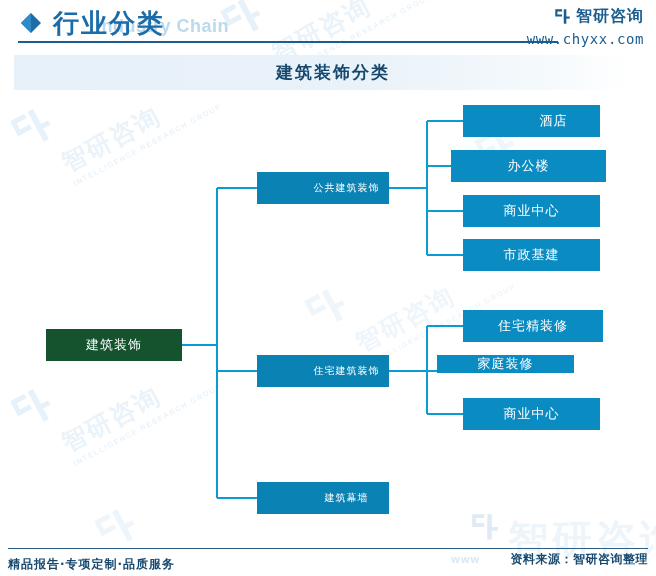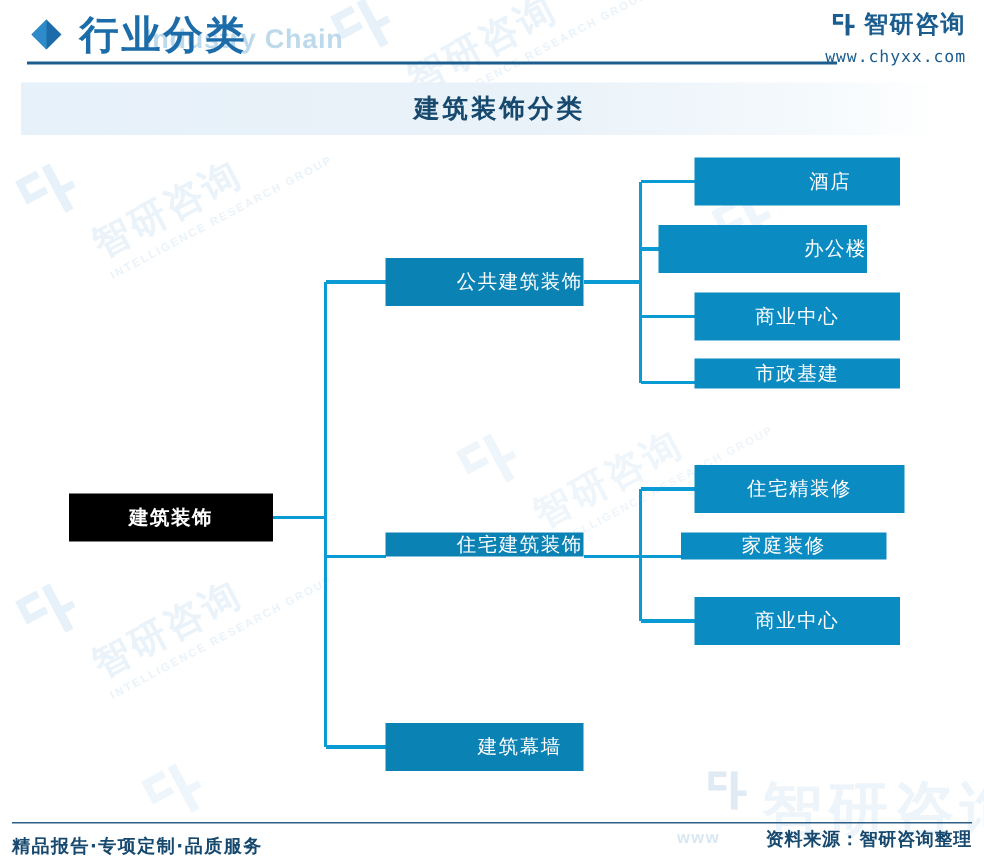--- a/index.html
+++ b/index.html
@@ -61,21 +61,21 @@
     margin-left:18px;
   }
   .hdr-rule{
     position:absolute;left:18px;top:41px;width:540px;height:2px;background:#1b5d8e;
   }
   .logo{position:absolute;right:12px;top:6px;text-align:right;z-index:6;}
   .logo-row{display:flex;align-items:center;justify-content:flex-end;gap:5px;}
   .logo-mark{width:17px;height:17px;}
   .logo-cn{font-size:16px;font-weight:700;color:#1b5d8e;letter-spacing:1px;
            font-family:"DejaVu Sans","Liberation Sans",sans-serif;}
-  .logo-url{font-size:11px;color:#1b5d8e;letter-spacing:0.6px;margin-top:4px;
+  .logo-url{font-size:14px;color:#1b5d8e;letter-spacing:0.6px;margin-top:4px;
             font-family:"DejaVu Sans Mono","Liberation Mono",monospace;margin-left:36px;}
 
   
   .banner{
     position:absolute;left:14px;top:55px;width:614px;height:35px;
     background:linear-gradient(to right,#e7f1f9 0%,#e9f2f9 55%,#f4f9fc 85%,#ffffff 100%);
     z-index:4;
   }
   .banner-text{
     position:absolute;left:0;top:0;width:614px;height:35px;
@@ -88,22 +88,22 @@
   
   .diagram{position:absolute;left:0;top:0;width:656px;height:576px;z-index:3;}
   .node{
     position:absolute;
     display:flex;align-items:center;justify-content:center;
     color:#ffffff;
     font-family:"DejaVu Sans","Liberation Sans",sans-serif;
     letter-spacing:1px;
     box-sizing:border-box;
   }
-  .node-root{background:#000000;font-size:13px;font-weight:700;}
-  .node-l2{background:#0b82b4;font-size:13px;font-weight:400;padding-left:47px;}
+  .node-root{background:#14532d;font-size:13px;font-weight:400;}
+  .node-l2{background:#0b82b4;font-size:10px;font-weight:400;padding-left:47px;}
   .node-l3{background:#0a8bc2;font-size:13px;font-weight:400;}
 
   svg.links{position:absolute;left:0;top:0;width:656px;height:576px;z-index:2;}
 
   
   .footer-rule{position:absolute;left:8px;top:548px;width:640px;height:1px;background:#2d5f86;z-index:5;}
   .footer-left{
     position:absolute;left:8px;top:556px;
     font-size:12px;color:#17496f;font-weight:700;letter-spacing:1px;
     font-family:"DejaVu Sans","Liberation Sans",sans-serif;z-index:5;
@@ -258,44 +258,44 @@
 
   <div class="diagram">
 
     <div class="node node-root" style="left:46px;top:329px;width:136px;height:32px;">
       <span>建筑装饰</span>
     </div>
 
     <div class="node node-l2" style="left:257px;top:172px;width:132px;height:32px;">
       <span>公共建筑装饰</span>
     </div>
-    <div class="node node-l2" style="left:257px;top:355px;width:132px;height:16px;">
+    <div class="node node-l2" style="left:257px;top:355px;width:132px;height:32px;">
       <span>住宅建筑装饰</span>
     </div>
     <div class="node node-l2" style="left:257px;top:482px;width:132px;height:32px;">
       <span>建筑幕墙</span>
     </div>
 
     <div class="node node-l3" style="left:463px;top:105px;width:137px;height:32px;padding-left:44px;">
       <span>酒店</span>
     </div>
-    <div class="node node-l3" style="left:439px;top:150px;width:139px;height:32px;justify-content:flex-end;">
+    <div class="node node-l3" style="left:451px;top:150px;width:155px;height:32px;">
       <span>办公楼</span>
     </div>
     <div class="node node-l3" style="left:463px;top:195px;width:137px;height:32px;">
       <span>商业中心</span>
     </div>
-    <div class="node node-l3" style="left:463px;top:239px;width:137px;height:20px;">
+    <div class="node node-l3" style="left:463px;top:239px;width:137px;height:32px;">
       <span>市政基建</span>
     </div>
 
     <div class="node node-l3" style="left:463px;top:310px;width:140px;height:32px;">
       <span>住宅精装修</span>
     </div>
-    <div class="node node-l3" style="left:454px;top:355px;width:137px;height:18px;">
+    <div class="node node-l3" style="left:437px;top:355px;width:137px;height:18px;">
       <span>家庭装修</span>
     </div>
     <div class="node node-l3" style="left:463px;top:398px;width:137px;height:32px;">
       <span>商业中心</span>
     </div>
   </div>
 
   <div class="footer-rule"></div>
   <div class="footer-left">精品报告·专项定制·品质服务</div>
   <div class="footer-right">资料来源：智研咨询整理</div>

